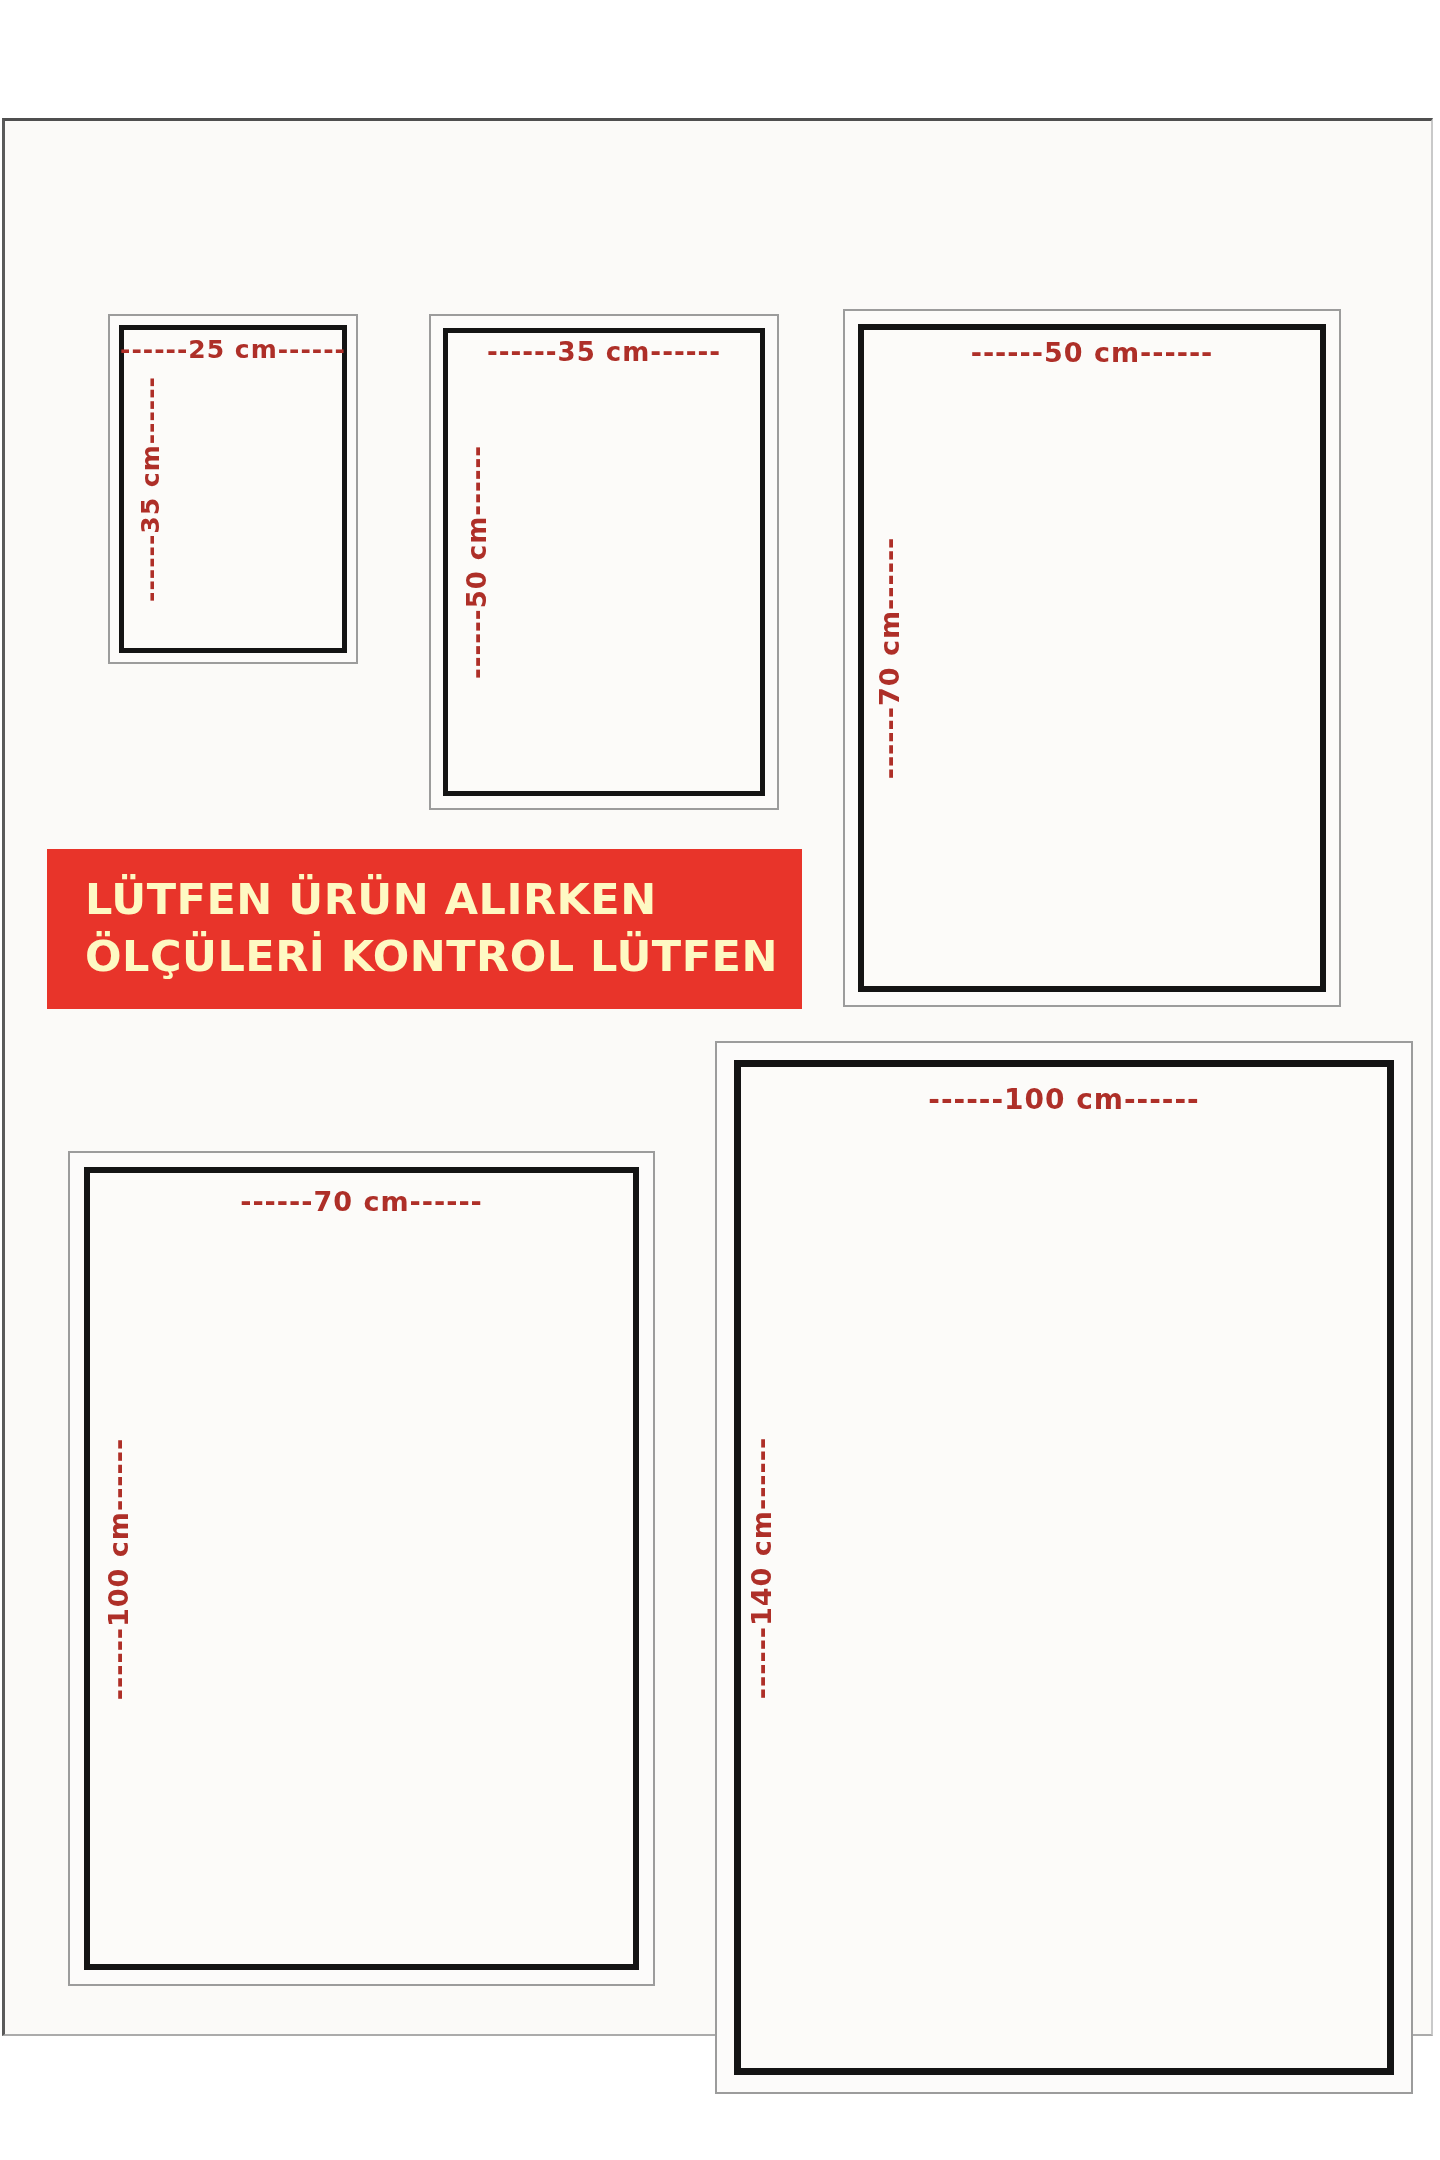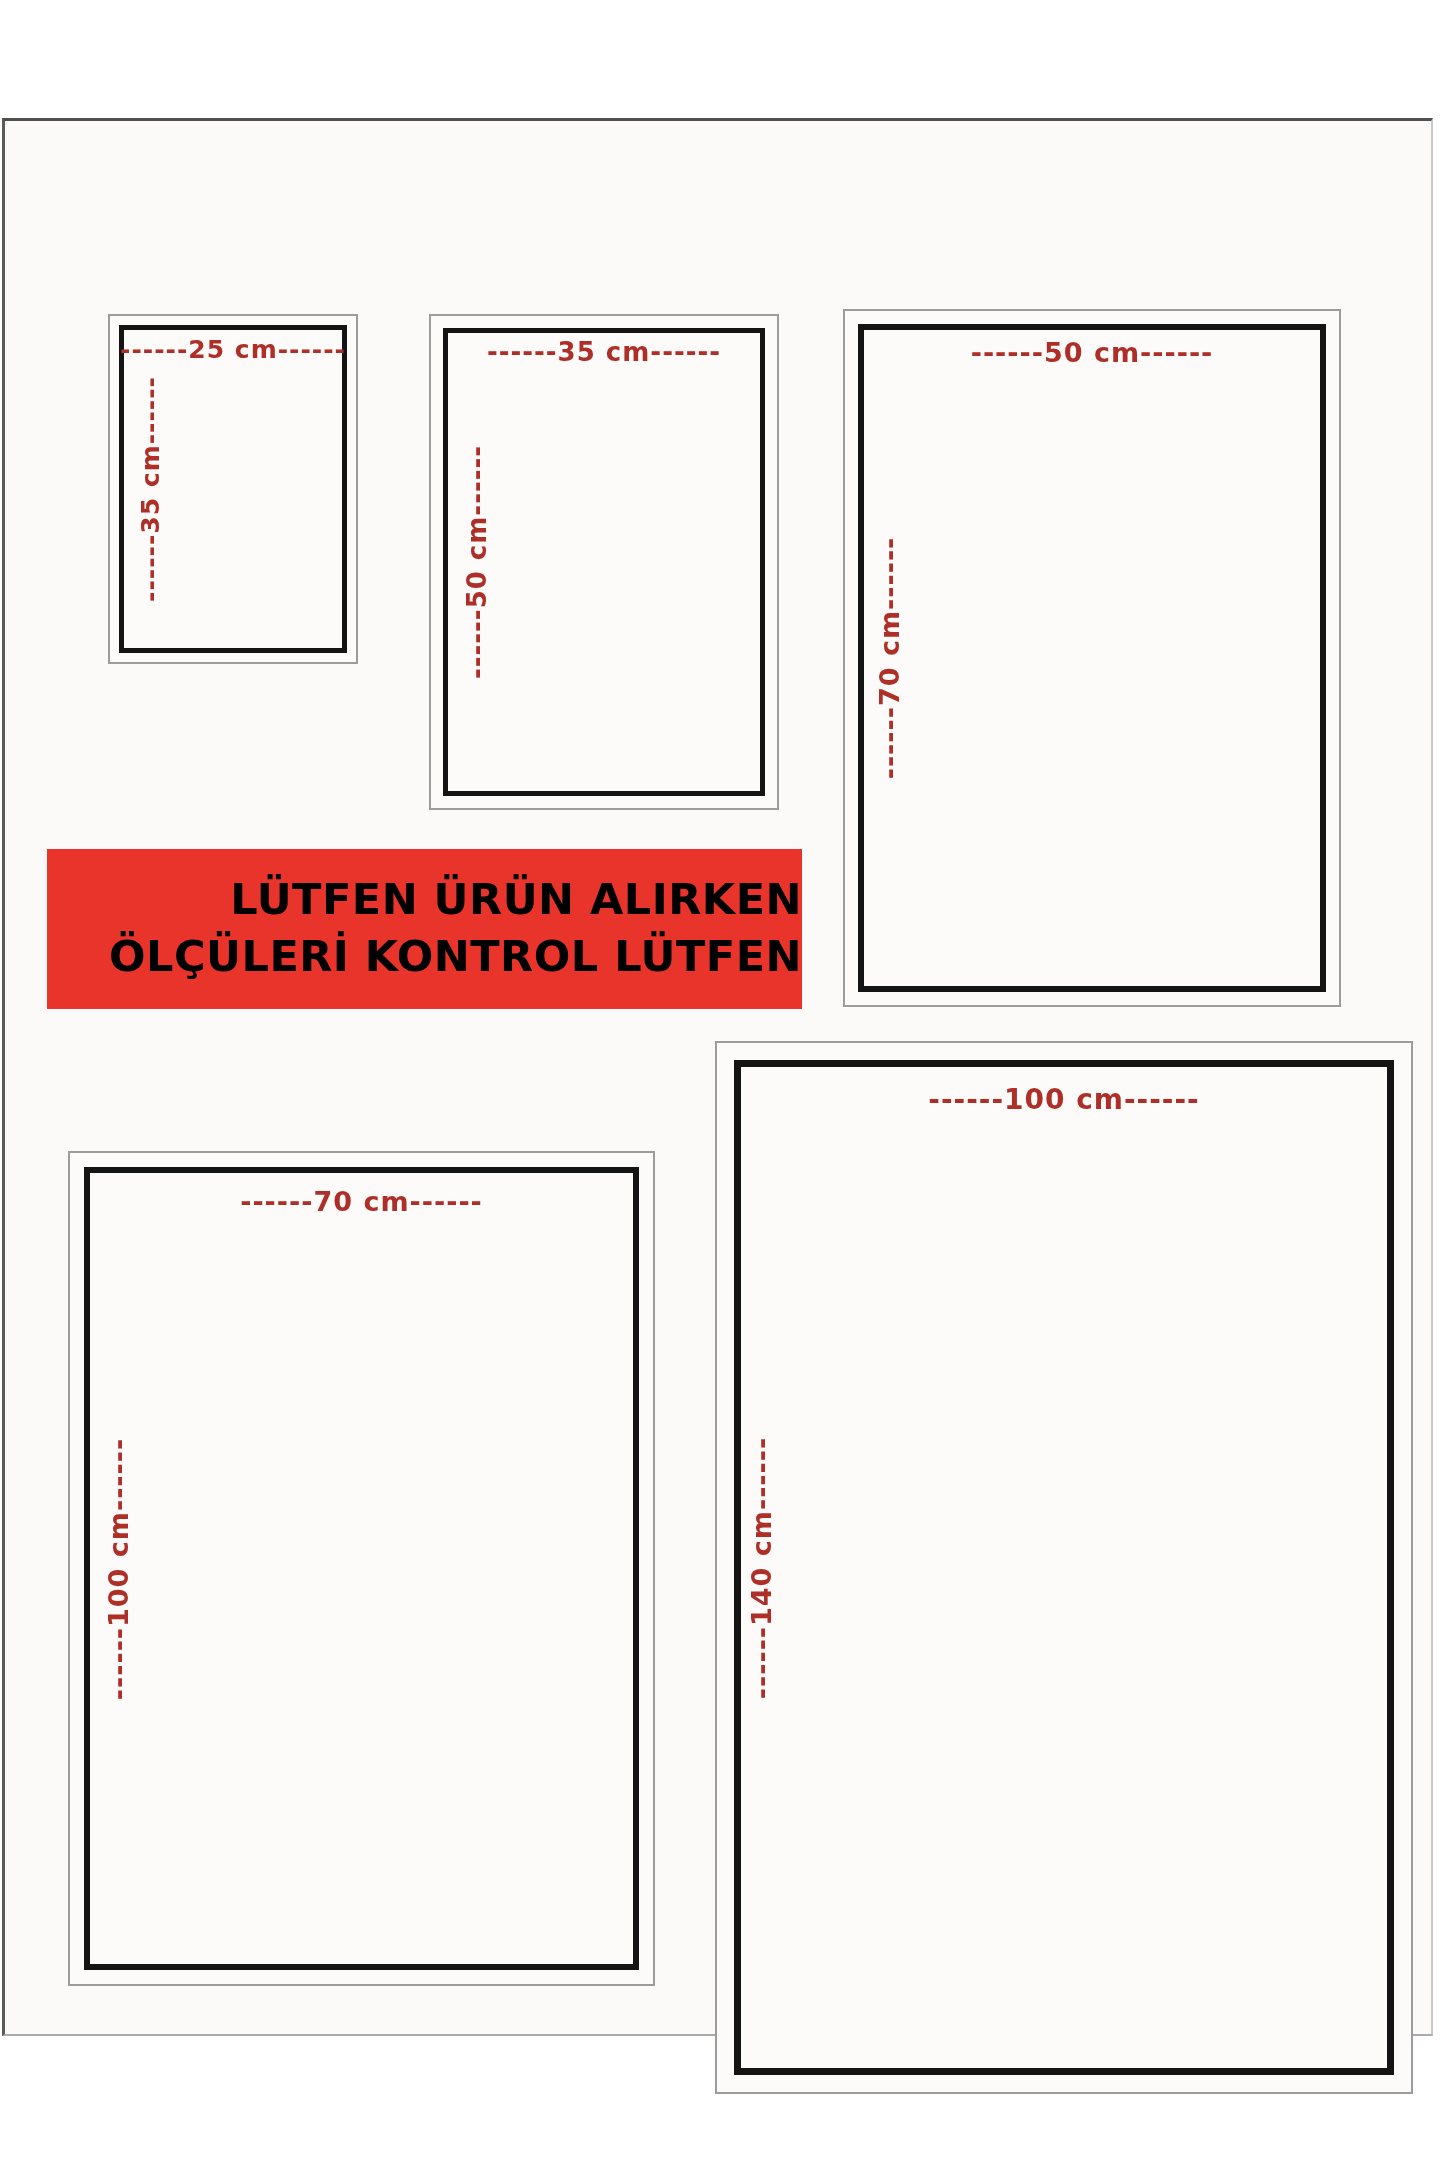--- a/index.html
+++ b/index.html
@@ -95,27 +95,26 @@
     left: 42px;
     top: 728px;
     width: 755px;
     height: 160px;
     background: #e8342a;
     box-sizing: border-box;
     padding: 22px 0 0 38px;
   }
   .banner-line {
     display: block;
-    color: #000000;
+    color: #fef9c3;
     font-weight: bold;
     font-size: 43px;
     line-height: 1.33;
     letter-spacing: 0.5px;
     white-space: nowrap;
-    text-align: right;
   }
 </style>
 </head>
 <body>
 
 <div class="stage">
   <div class="card">
 
     <div class="size-box r1">
       <div class="inner-frame"></div>

